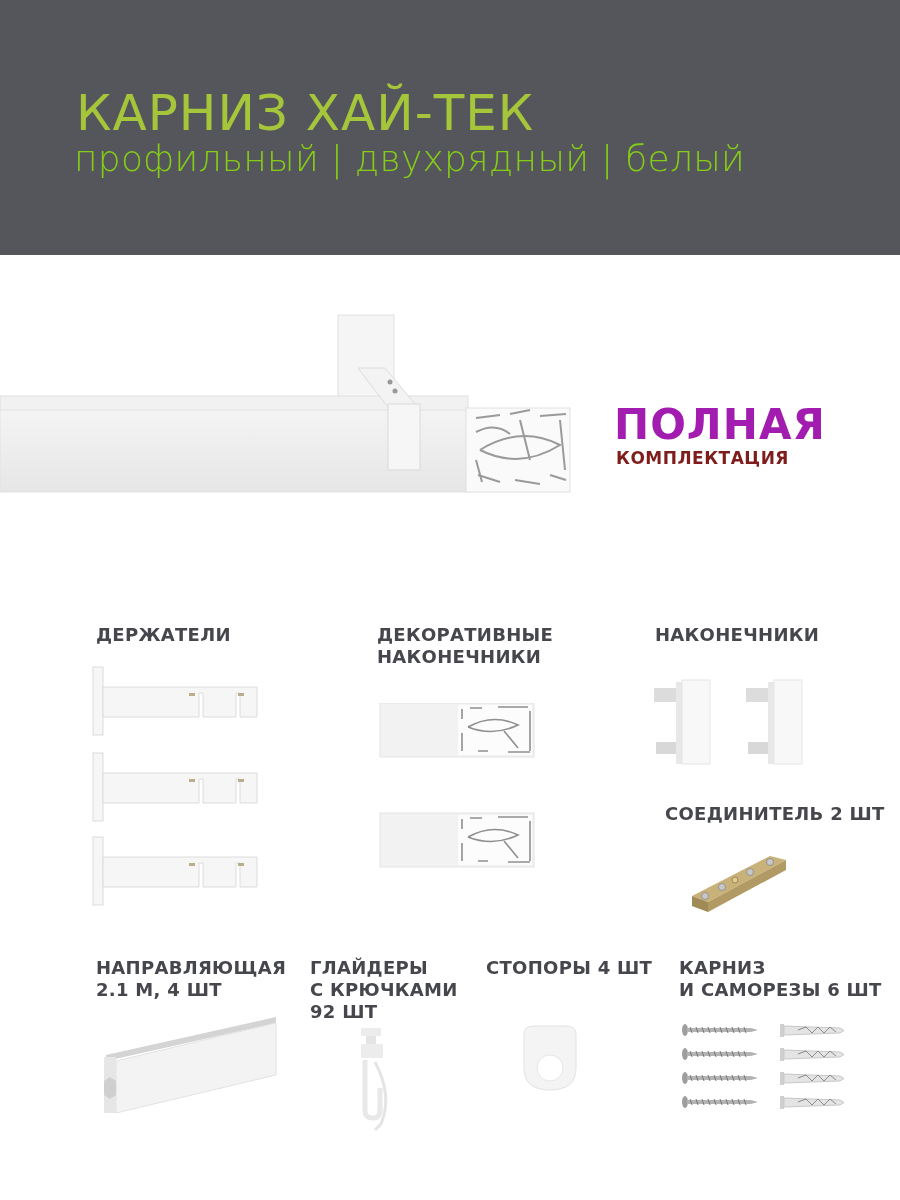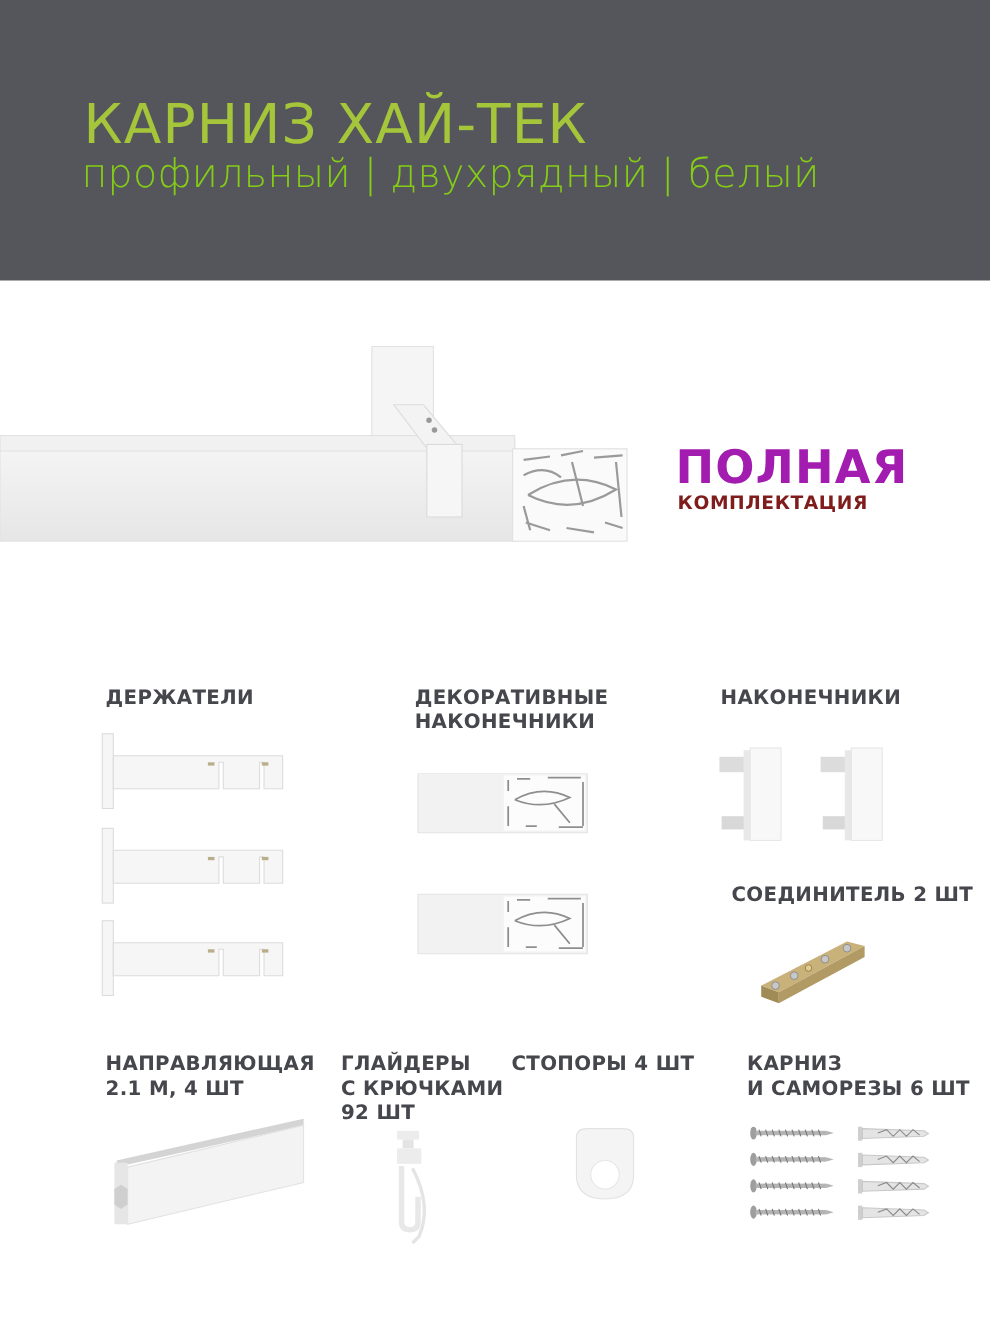--- a/index.html
+++ b/index.html
@@ -151,21 +151,21 @@
 <div class="part" style="left:355px;top:1026px;width:50px;height:110px;">
   <svg width="50" height="110" viewBox="0 0 50 110">
     <rect x="6" y="2" width="20" height="8" fill="#ececec"></rect>
     <rect x="11" y="10" width="10" height="8" fill="#e4e4e4"></rect>
     <rect x="6" y="18" width="22" height="14" fill="#ececec"></rect>
     <path d="M10 34 V85 Q10 92 18 92 Q25 92 25 85 V62" fill="none" stroke="#e8e8e8" stroke-width="5"></path>
     <path d="M20 36 Q38 70 26 98 L20 104" fill="none" stroke="#e4e4e4" stroke-width="3"></path>
   </svg>
 </div>
 
-<div class="label" style="left:465px;top:957px;">
+<div class="label" style="left:486px;top:957px;">
   <div>СТОПОРЫ 4 ШТ</div>
 </div>
 <div class="part" style="left:520px;top:1024px;width:60px;height:70px;">
   <svg width="60" height="70" viewBox="0 0 60 70">
     <path d="M4 10 Q4 2 14 2 H46 Q56 2 56 10 V44 Q56 66 30 66 Q4 66 4 44 Z" fill="#f4f4f4" stroke="#e2e2e2"></path>
     <circle cx="30" cy="44" r="13" fill="#ffffff" stroke="#e6e6e6"></circle>
   </svg>
 </div>
 
 <div class="label" style="left:679px;top:957px;">

